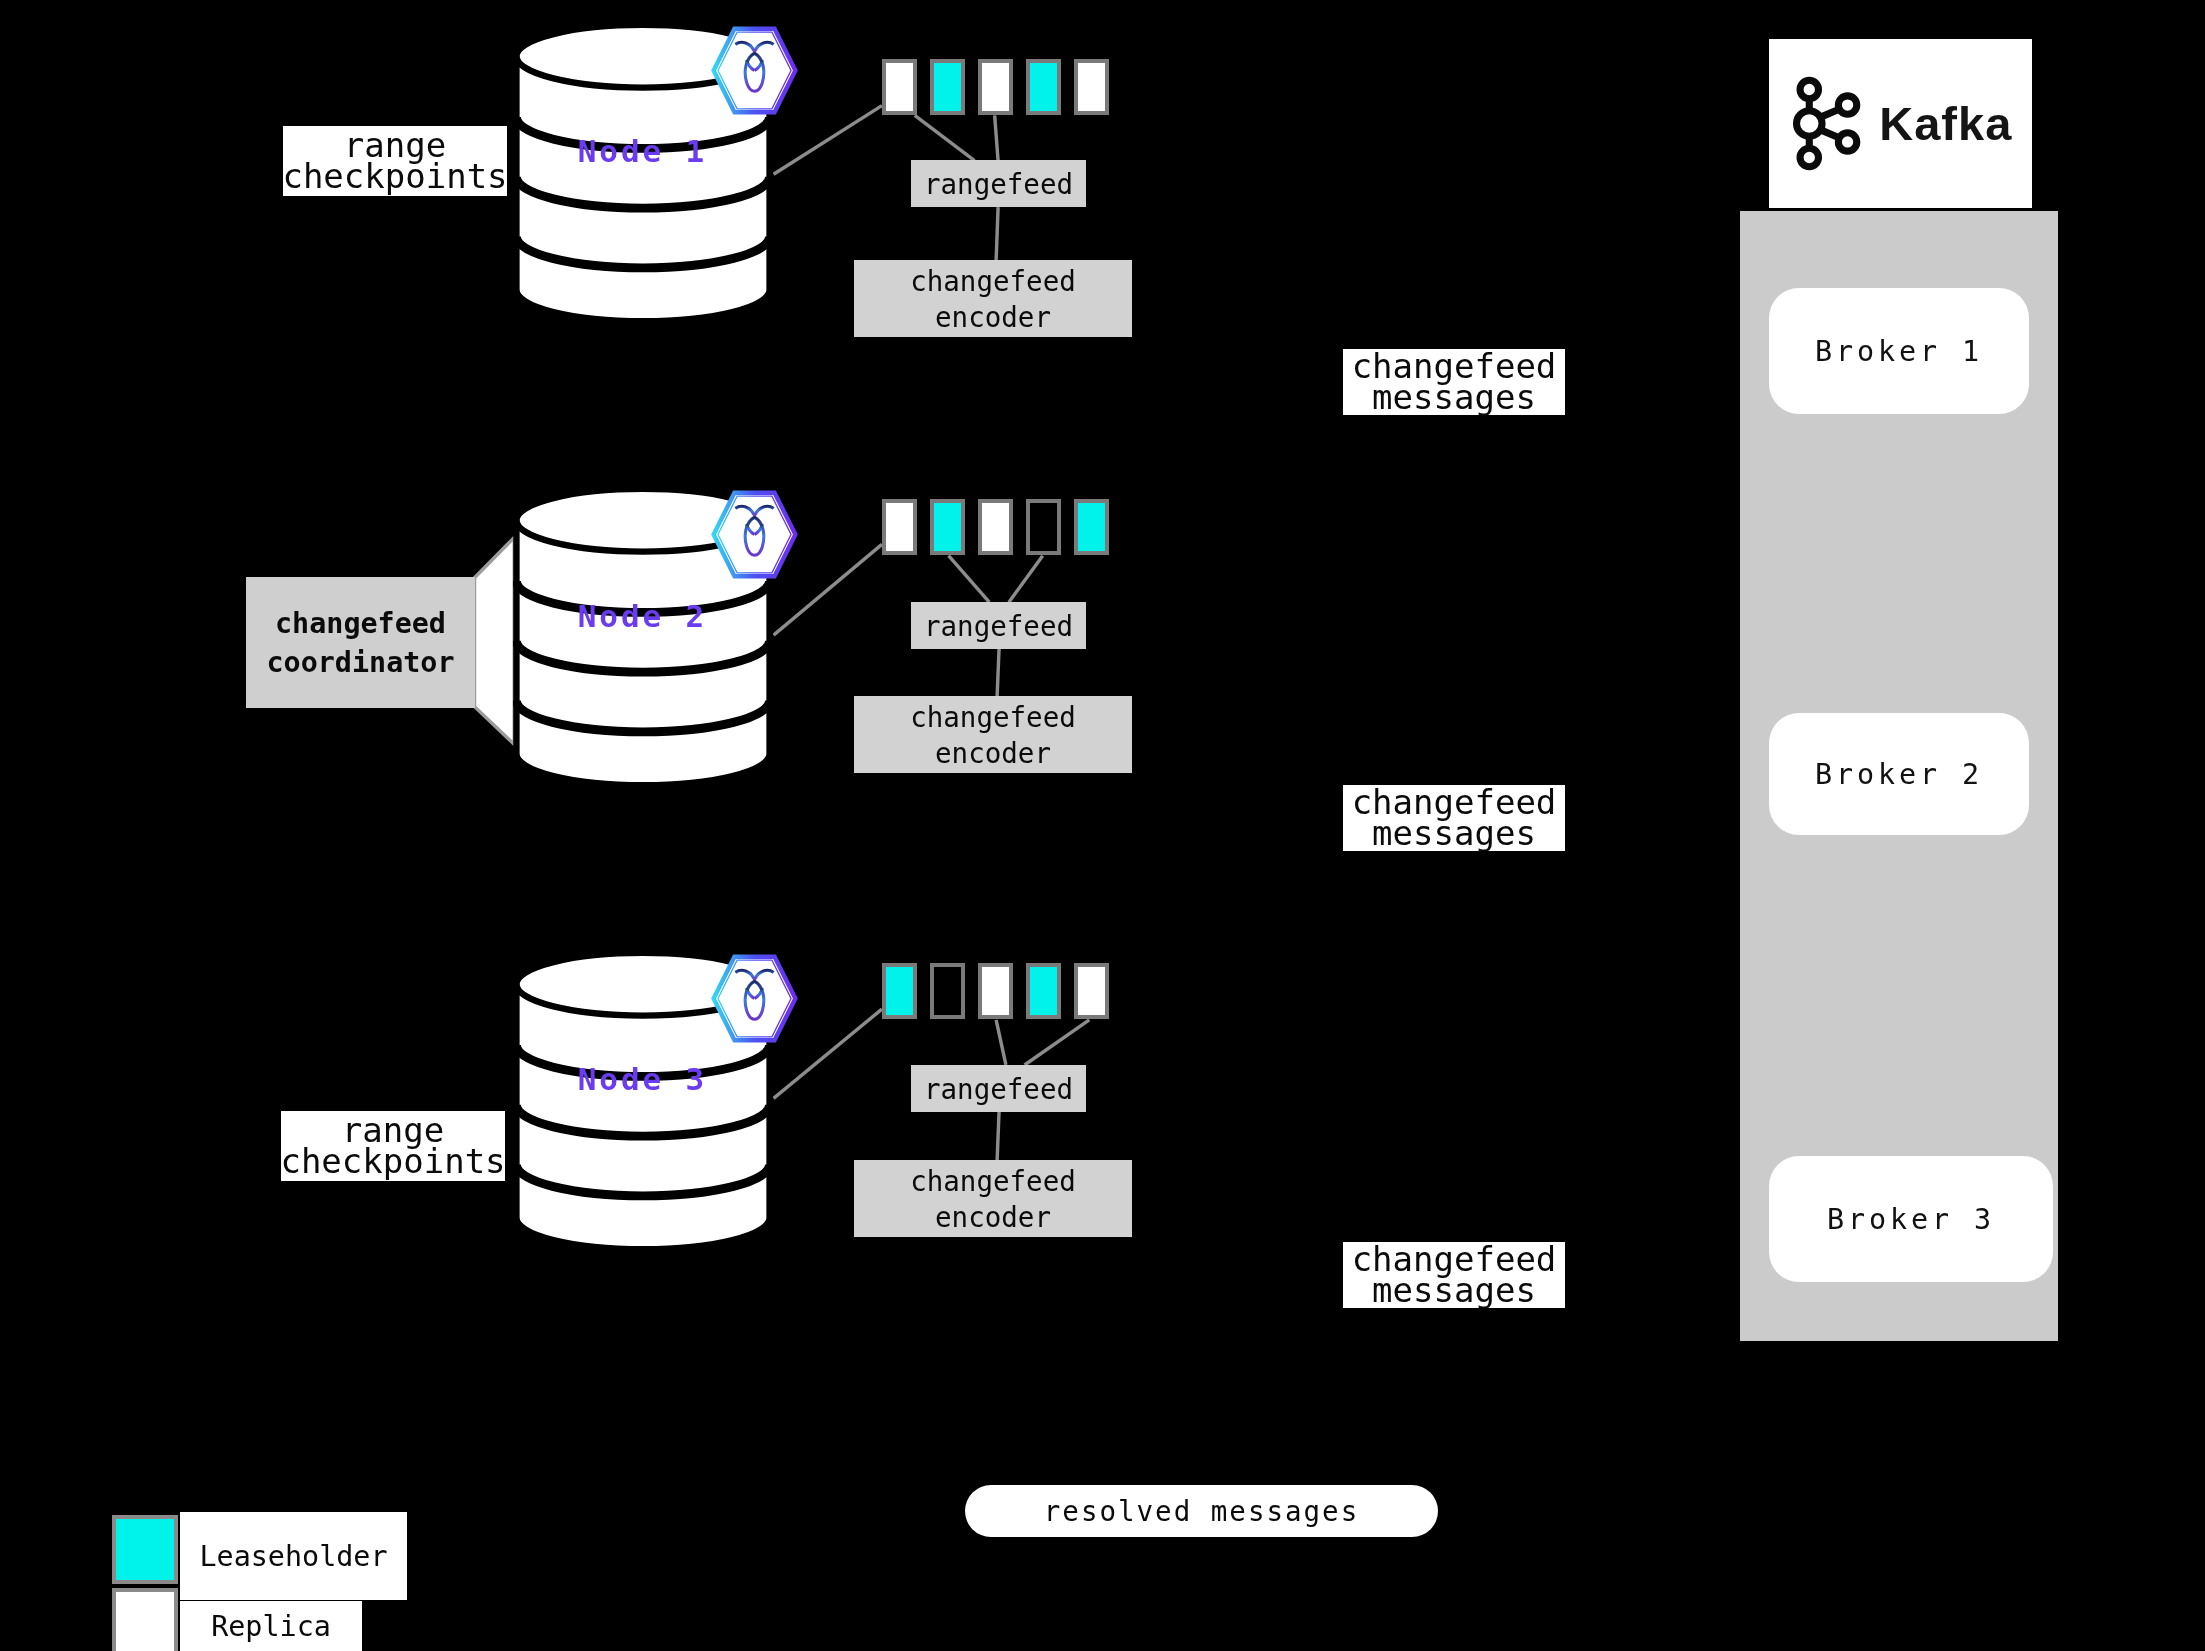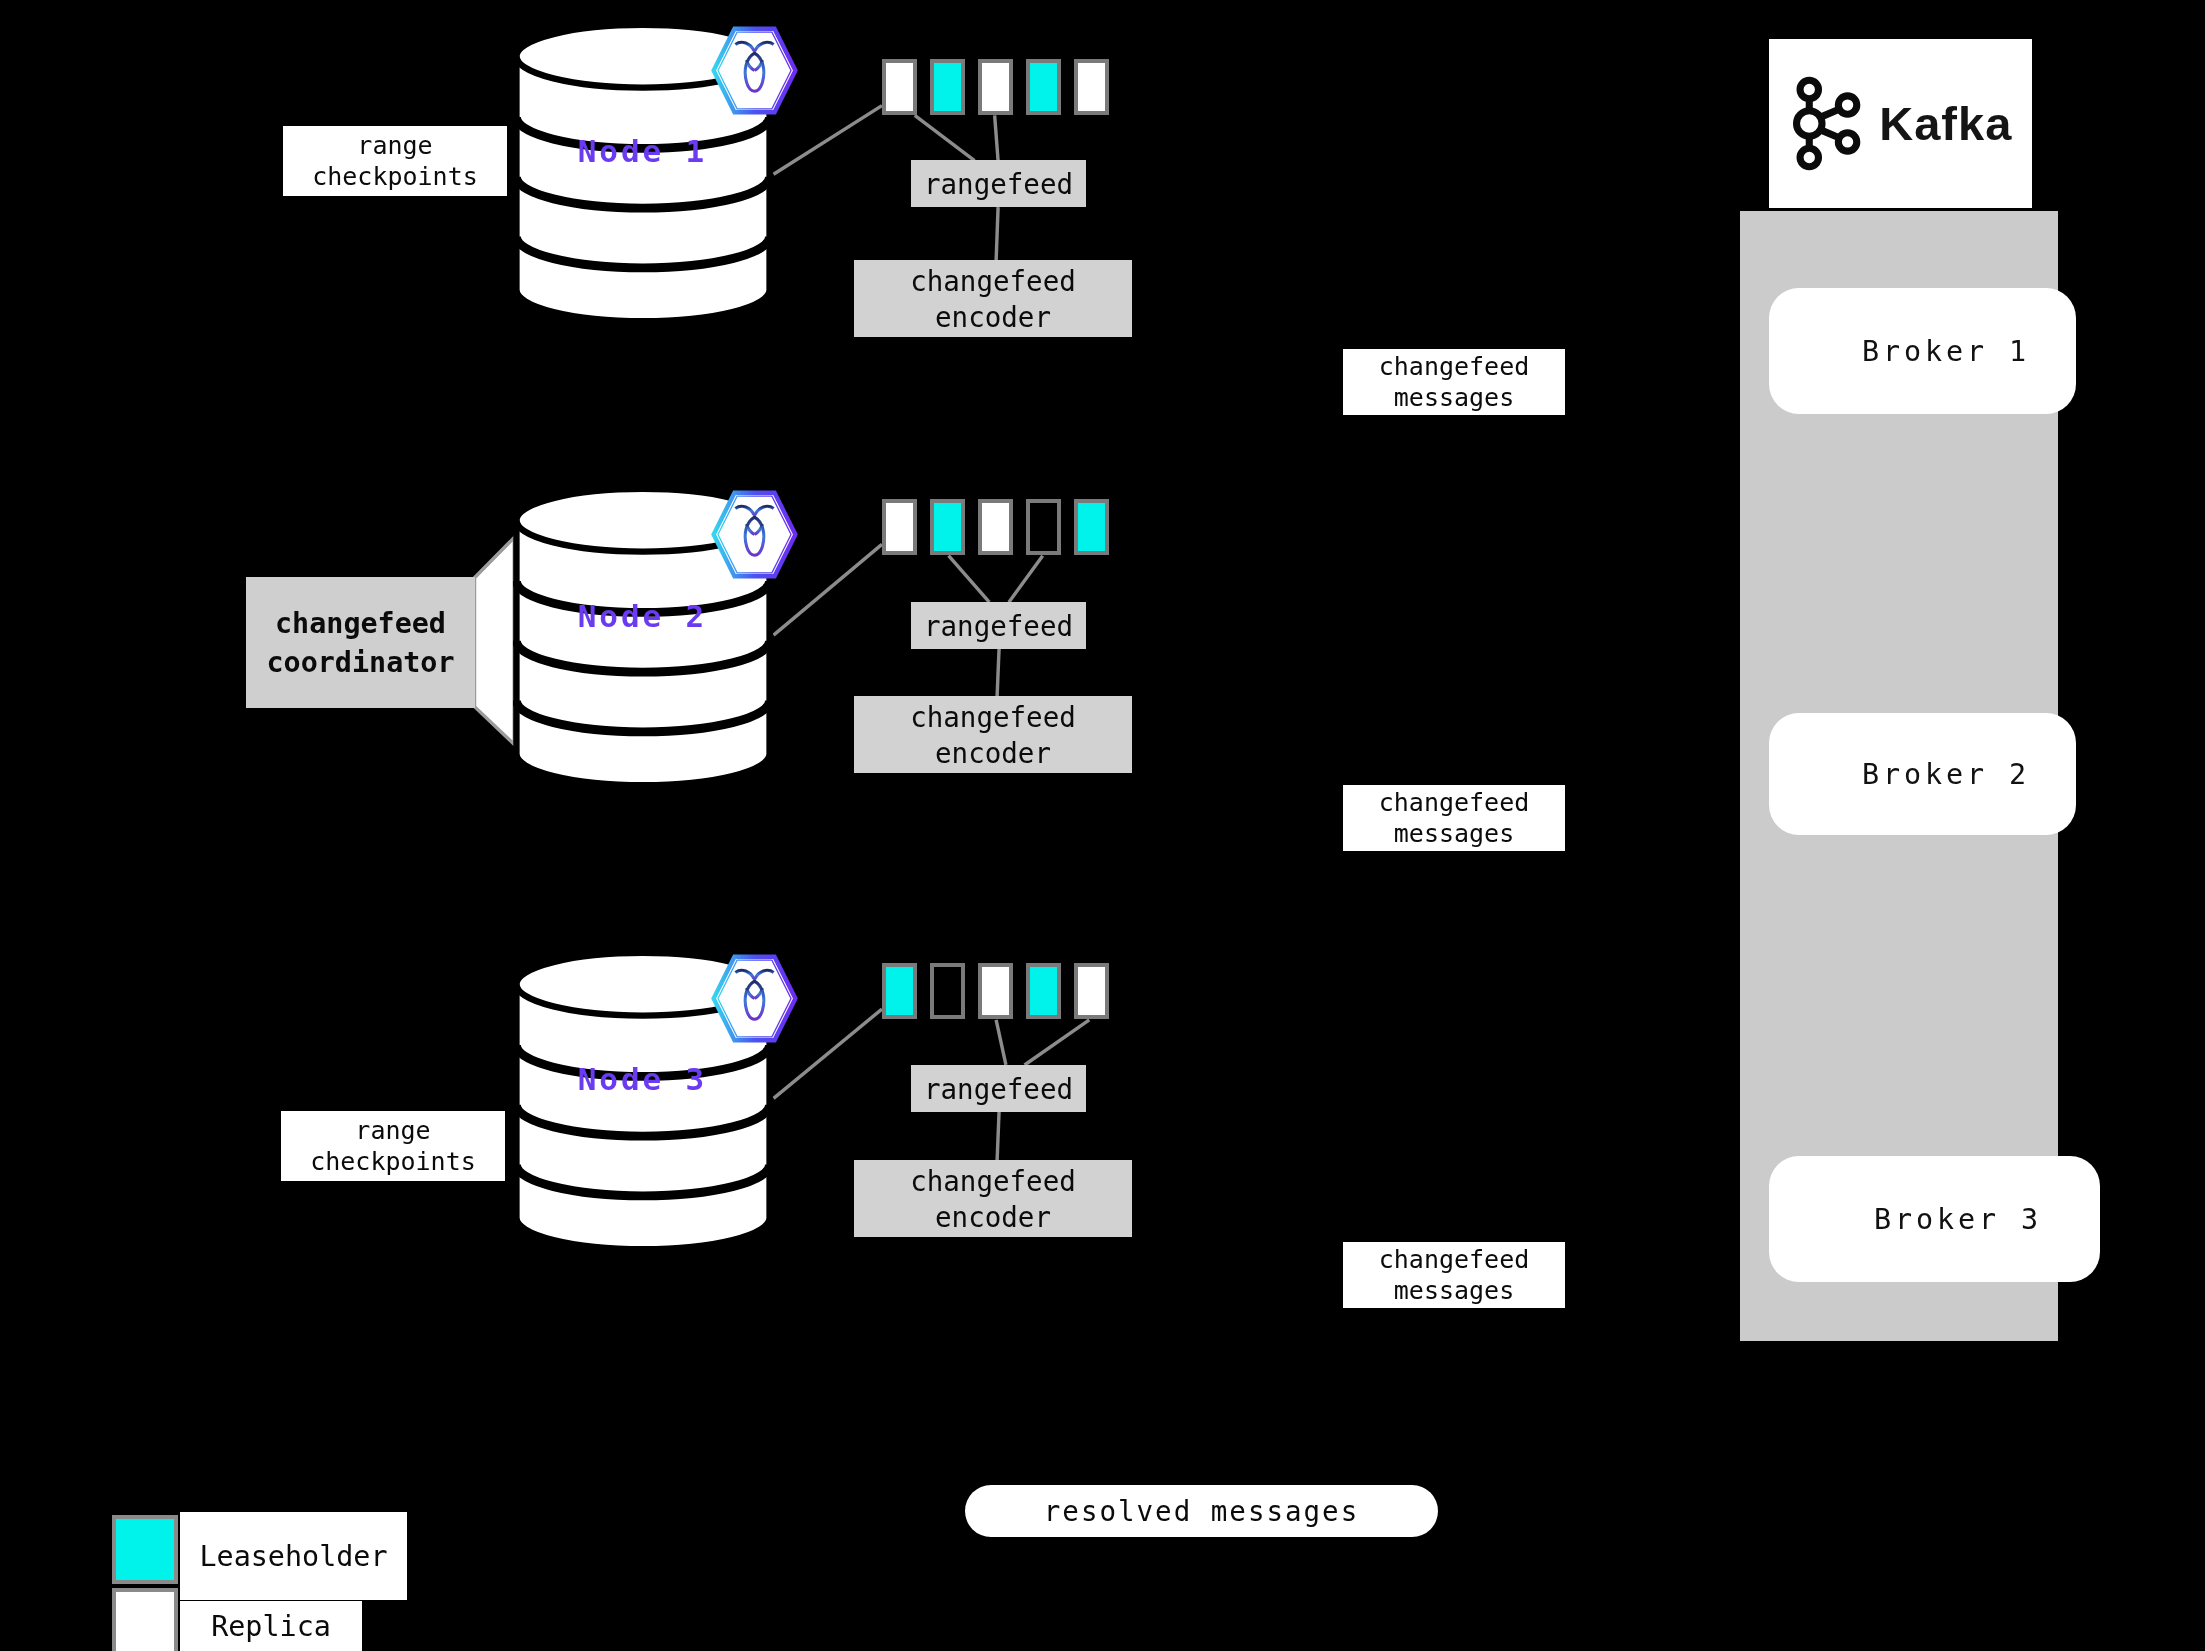--- a/index.html
+++ b/index.html
@@ -3,42 +3,42 @@
 <meta charset="utf-8">
 <style>
   html,body{margin:0;padding:0;background:#000;}
   #stage{position:relative;width:2205px;height:1652px;background:#000;overflow:hidden;
          font-family:"DejaVu Sans Mono",monospace;}
   .abs{position:absolute;}
   svg{display:block;}
   
   .wlabel{background:#ffffff;color:#0b0b0b;display:flex;flex-direction:column;
           align-items:center;justify-content:center;text-align:center;
-          font-size:25px;line-height:31px;overflow:hidden;}
+          font-size:34px;line-height:31px;overflow:hidden;}
   
   .gbox{background:#d2d2d2;color:#0b0b0b;display:flex;flex-direction:column;
         align-items:center;justify-content:center;text-align:center;
         font-size:27.5px;line-height:36px;}
   .coord{background:#cfcfcf;font-weight:bold;font-size:28.4px;line-height:39px;
          color:#0b0b0b;display:flex;flex-direction:column;align-items:center;
          justify-content:center;text-align:center;}
   .nodelabel{color:#6a3bf0;font-weight:bold;font-size:31px;letter-spacing:2.9px;
              display:flex;align-items:center;justify-content:center;}
   
   .range{border:4.4px solid #7a7a7a;width:26.5px;height:48px;}
   .range[data-kind="leaseholder"]{background:#00f3ea;}
   .range[data-kind="replica"]{background:#ffffff;}
   .range[data-kind="none"]{background:transparent;}
   
   .kcontainer{background:#cbcbcb;}
   .kbrand{background:#ffffff;display:flex;align-items:center;justify-content:flex-start;}
   .kword{font-family:"Liberation Sans",sans-serif;font-weight:bold;font-size:47px;
          color:#151515;letter-spacing:1px;}
   .broker{background:#ffffff;border-radius:30px;color:#111;display:flex;
-          align-items:center;justify-content:center;font-size:28.4px;letter-spacing:3.9px;padding-left:47px;}
+          align-items:center;justify-content:center;font-size:28.4px;letter-spacing:3.9px;}
   .pill{background:#ffffff;border-radius:27.5px;color:#0b0b0b;display:flex;
         align-items:center;justify-content:center;font-size:27.5px;letter-spacing:2px;}
   .swatch{border:4.9px solid #8a8a8a;}
   .legendlabel{background:#ffffff;color:#0b0b0b;display:flex;align-items:center;
                justify-content:center;font-size:28.4px;}
 </style>
 </head>
 <body>
 
 <div id="stage">

